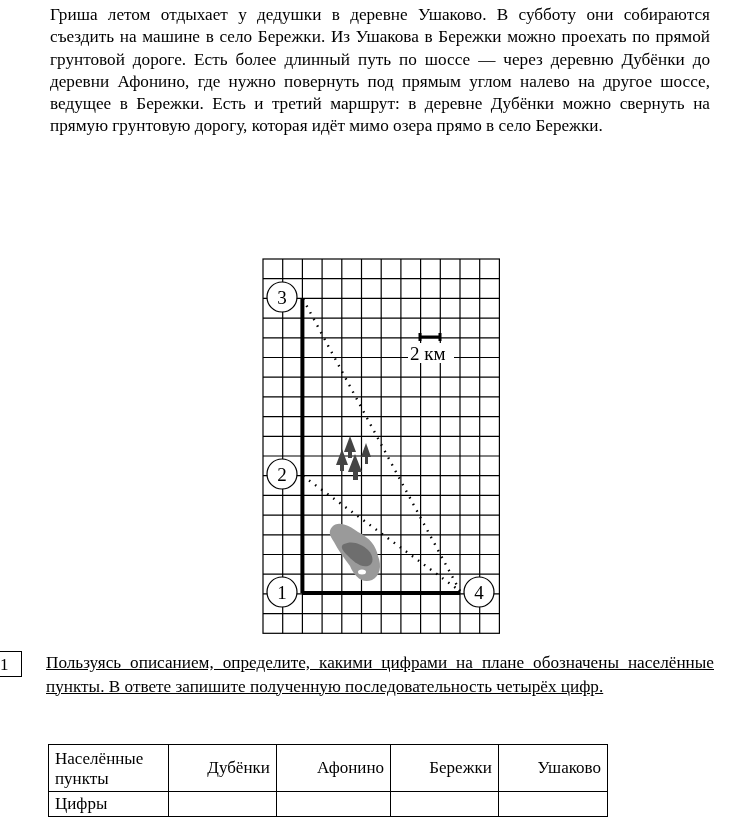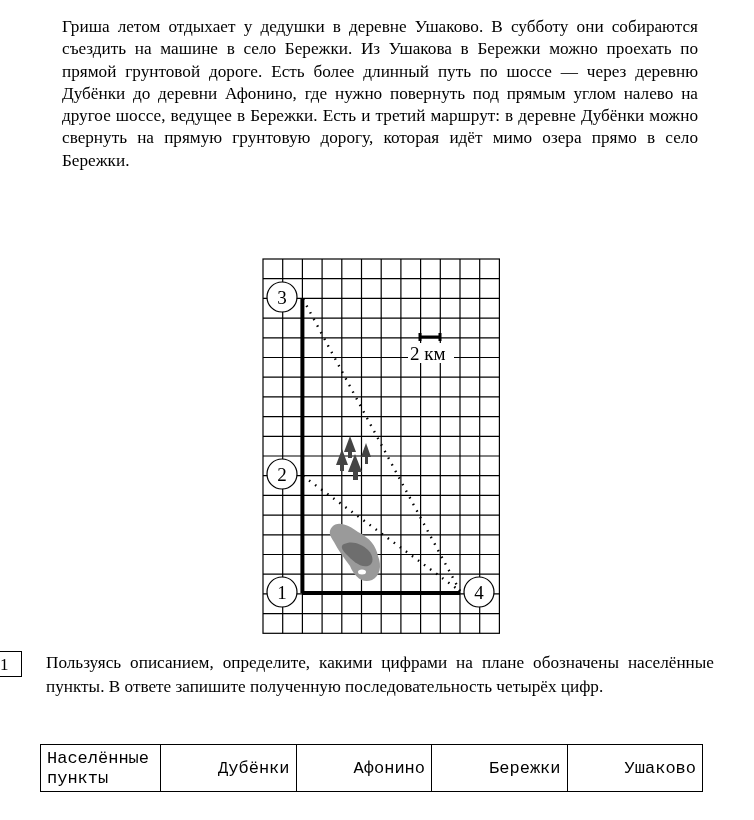--- a/index.html
+++ b/index.html
@@ -1,30 +1,30 @@
 <!DOCTYPE html>
 <html><head>
 <meta charset="utf-8">
 <style>
   html, body { margin: 0; padding: 0; background: #ffffff; }
   body { width: 754px; height: 820px; position: relative; overflow: hidden;
          font-family: "Liberation Serif", "DejaVu Serif", serif; color: #000; }
   .intro { position: absolute; left: 46px; top: 0px; width: 668px;
            font-size: 17.2px; line-height: 22.3px; text-align: justify; }
-  .intro p { margin: 16px; }
+  .intro p { margin: 4px; }
   .intro p + p { margin-top: 0; }
   .plan { position: absolute; left: 258px; top: 254px; }
   .task-num { position: absolute; left: 0; top: 651px; width: 22px; height: 26px;
               border: 1px solid #000; border-left: none; font-size: 17px;
               line-height: 26px; text-align: left; padding-left: 0; box-sizing: border-box; }
   .task-num span { padding-left: 0px; }
   .question { position: absolute; left: 46px; top: 651px; width: 668px;
-              font-size: 17.2px; line-height: 23.5px; text-align: justify; }
-  table.answer { position: absolute; left: 40px; top: 744px; width: 663px;
-                 border-collapse: collapse; font-size: 17px; font-family: Liberation Mono, monospace; }
+              font-size: 17.2px; line-height: 23.5px; text-align: justify; text-decoration: underline; }
+  table.answer { position: absolute; left: 48px; top: 744px; width: 560px;
+                 border-collapse: collapse; font-size: 17px; }
   table.answer td { border: 1px solid #000; padding: 0 6px; vertical-align: middle; }
   table.answer tr.head td { height: 44px; text-align: right; }
   table.answer tr.head td.label { text-align: left; line-height: 20px; width: 107px; padding: 2px 6px 0 6px; }
   table.answer tr.digits td { height: 24px; }
   table.answer tr.digits td.label { text-align: left; }
 </style>
 </head>
 <body>
 
 <div class="intro">
@@ -132,14 +132,21 @@
 
 <table class="answer">
   <tbody>
       <tr class="head">
     <td class="label">Населённые пункты</td>
     <td>Дубёнки</td>
     <td>Афонино</td>
     <td>Бережки</td>
     <td>Ушаково</td>
   </tr>
+  <tr class="digits">
+    <td class="label">Цифры</td>
+    <td></td>
+    <td></td>
+    <td></td>
+    <td></td>
+  </tr>
 </tbody>
   </table>
 
 </body></html>

